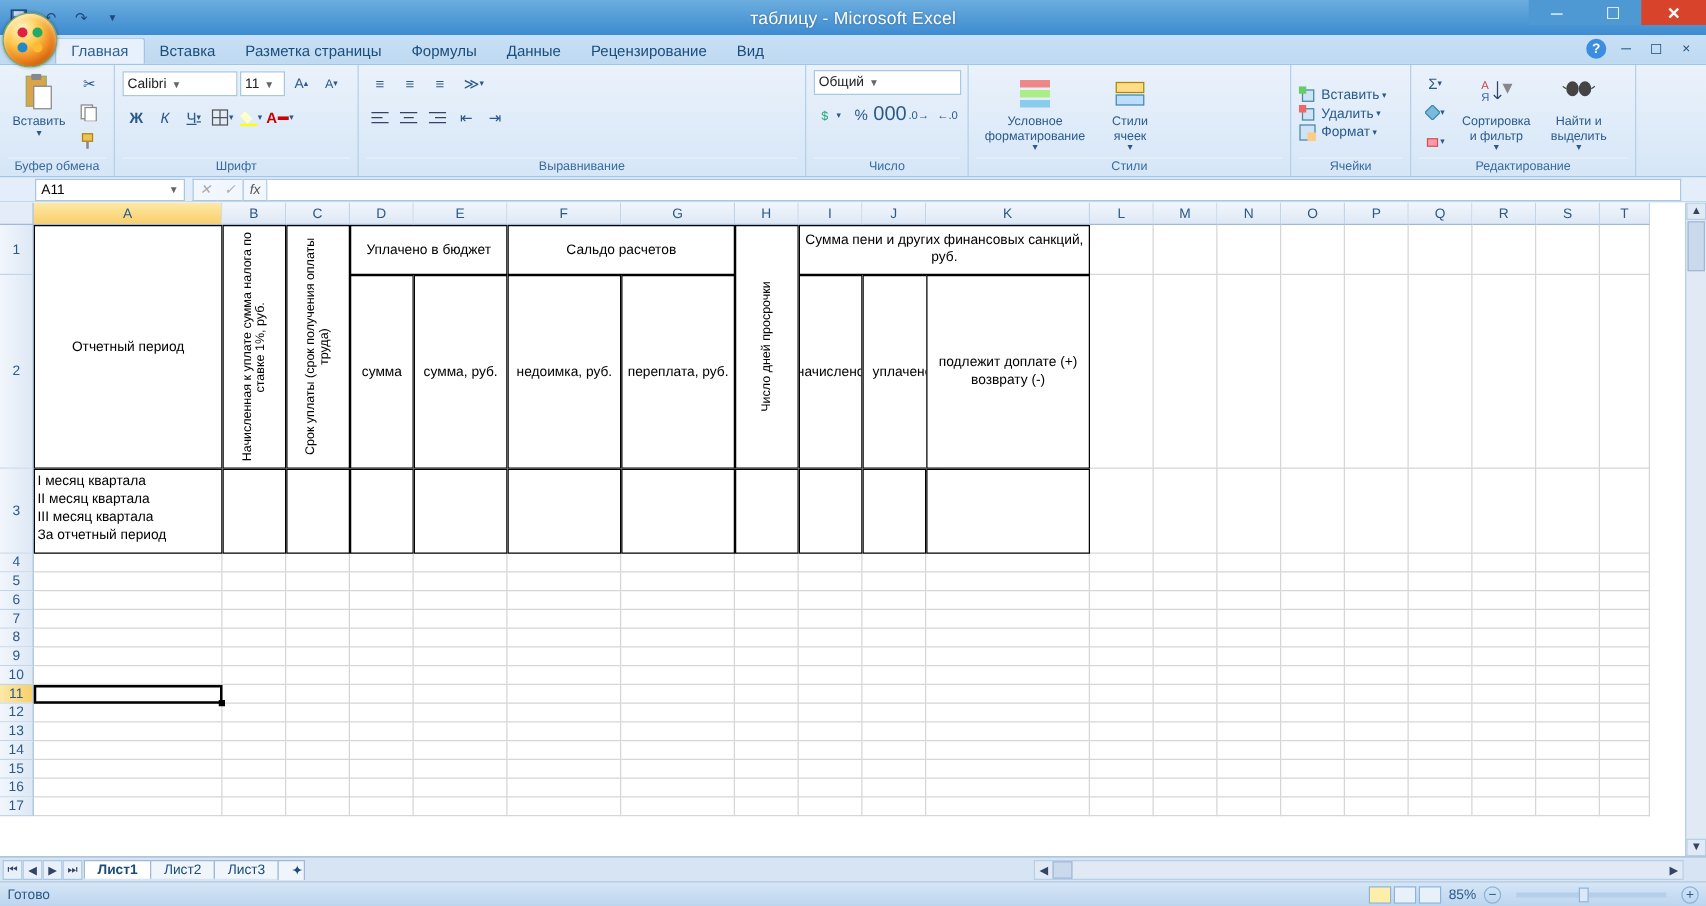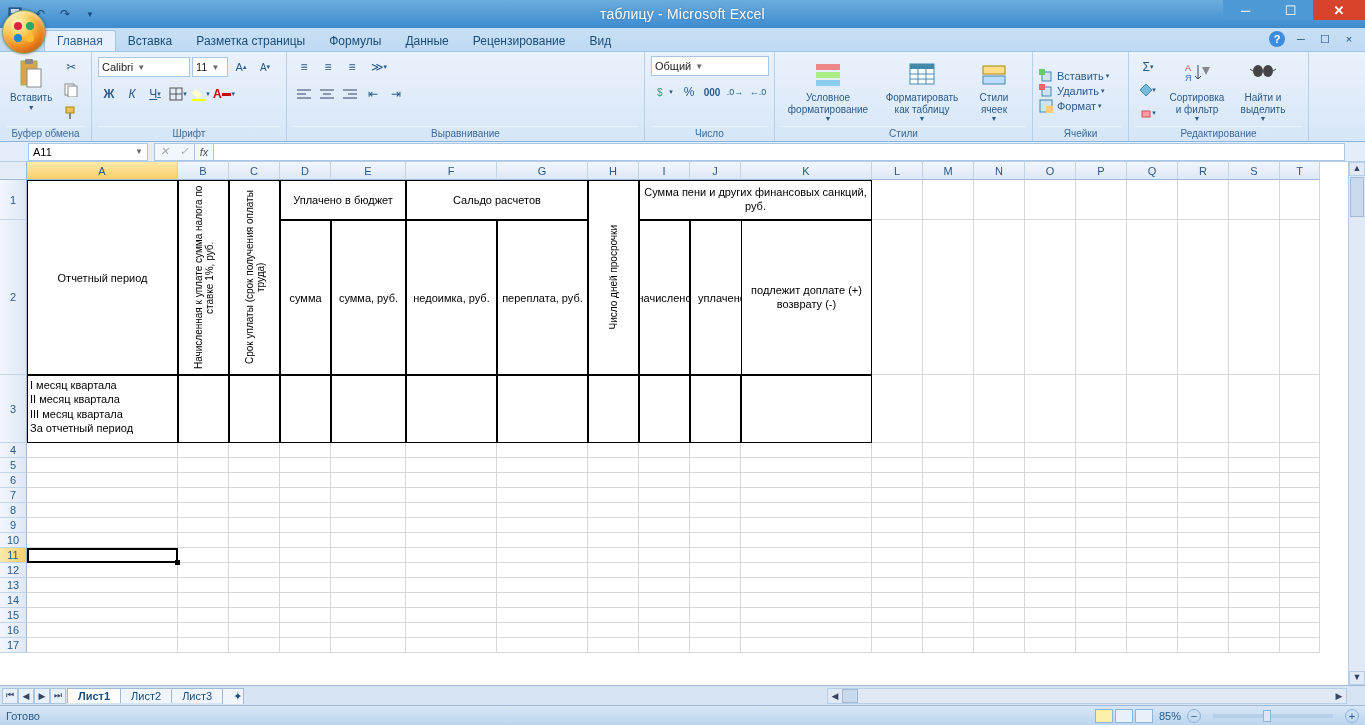--- a/index.html
+++ b/index.html
@@ -254,53 +254,39 @@
           <span class="dd">▼</span>
         </div>
       <div class="row2">
         <div class="small-btn" style="width:26px;">
             <svg width="14" height="14">
               <text x="2" y="11" font-size="10" fill="#2a7">$</text>
             </svg>
             <span style="font-size:7px;">▾</span>
           </div>
         <div class="small-btn">%</div>
-        <div class="small-btn" style="font-size:10px;font-weight:bold;">000</div>
+        <div class="small-btn" style="font-size:16px;">000</div>
         <div class="small-btn" style="font-size:9px;">.0→</div>
         <div class="small-btn" style="font-size:9px;">←.0</div>
       </div>
     </div>
     <div class="group-label">Число</div>
   </div>
 
   <div class="group" style="width:258px;">
     <div class="group-body">
       <div class="big-btn" style="width:94px;">
         <div class="ic">
             <svg width="28" height="28">
               <rect x="2" y="4" width="24" height="6" fill="#e88"></rect>
               <rect x="2" y="12" width="24" height="6" fill="#ae8"></rect>
               <rect x="2" y="20" width="24" height="6" fill="#8ce"></rect>
             </svg>
           </div>
         <span>Условное форматирование</span>
-          <span style="font-size:7px;">▼</span>
-      </div>
-      <div class="big-btn" style="width:86px;">
-        <div class="ic">
-            <svg width="28" height="28">
-              <rect x="2" y="4" width="24" height="20" fill="#fff" stroke="#48a"></rect>
-              <rect x="2" y="4" width="24" height="5" fill="#48a"></rect>
-              <line x1="10" y1="4" x2="10" y2="24" stroke="#48a"></line>
-              <line x1="18" y1="4" x2="18" y2="24" stroke="#48a"></line>
-              <line x1="2" y1="14" x2="26" y2="14" stroke="#48a"></line>
-              <line x1="2" y1="19" x2="26" y2="19" stroke="#48a"></line>
-            </svg>
-          </div>
-        <span>Форматировать как таблицу</span>
           <span style="font-size:7px;">▼</span>
       </div>
       <div class="big-btn" style="width:50px;">
         <div class="ic">
             <svg width="28" height="28">
               <rect x="3" y="6" width="22" height="8" fill="#fd8" stroke="#a80"></rect>
               <rect x="3" y="16" width="22" height="8" fill="#bdf" stroke="#48a"></rect>
             </svg>
           </div>
         <span>Стили ячеек</span>

